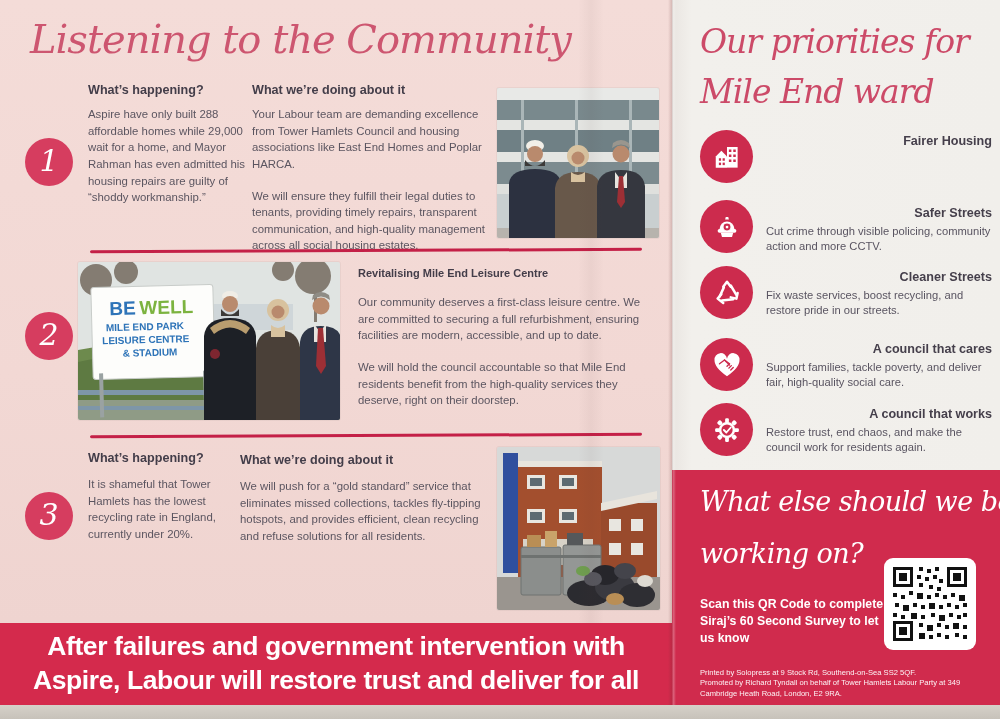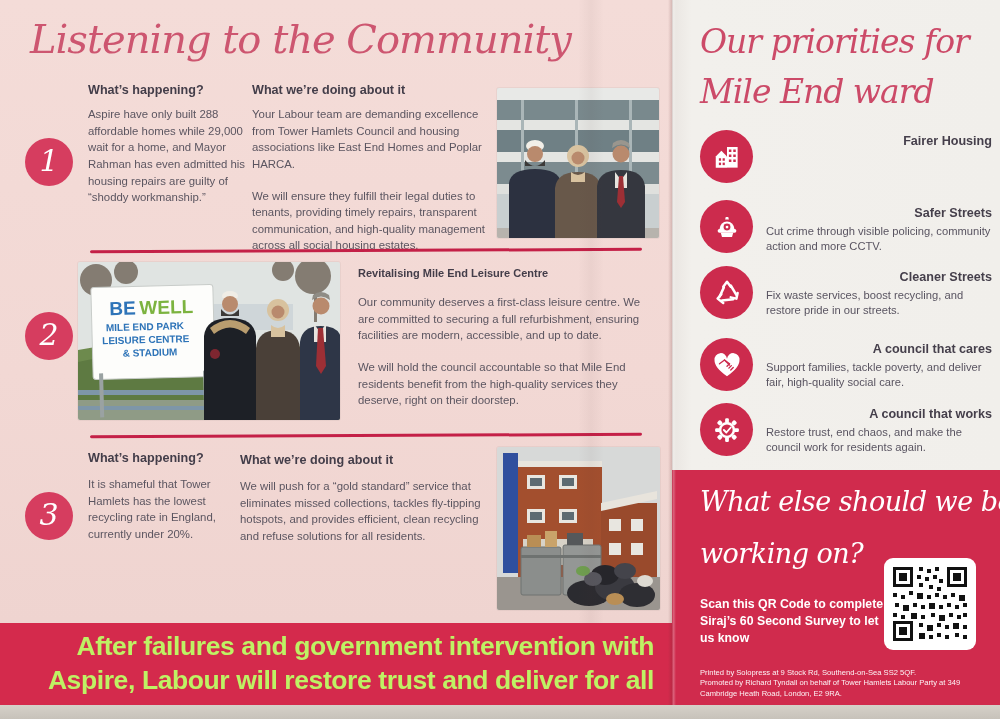--- a/index.html
+++ b/index.html
@@ -12,21 +12,21 @@
   .page-title{left:30px;top:16px;font-size:40px;color:#cd5670;letter-spacing:-1px;white-space:nowrap;}
   .num{width:48px;height:48px;border-radius:50%;background:#d63d5f;color:#fff;
        font-family:"DejaVu Serif",serif;font-style:italic;font-size:30px;line-height:46px;text-align:center;}
   .h{font-weight:bold;font-size:12.6px;line-height:1.3;color:#433d49;}
   .b{font-size:11.4px;line-height:1.46;color:#5b5560;}
   .b p{margin:0 0 15px 0;}
   .divider{height:3px;background:#c42047;border-radius:2px;transform:rotate(-0.25deg);}
   .photo{border-radius:2px;overflow:hidden;box-shadow:0 0 0 1px rgba(0,0,0,.04);}
   
   .banner{left:0;top:623px;width:672px;height:82px;background:#d42a4c;display:flex;align-items:center;justify-content:center;}
-  .banner-text{font-weight:bold;font-size:26.5px;line-height:1.28;color:#bef264;text-align:right;
+  .banner-text{font-weight:bold;font-size:26.5px;line-height:1.28;color:#ffffff;text-align:center;
                letter-spacing:-.4px;padding:0 18px;}
   
   .right-panel{left:672px;top:0;width:328px;height:470px;background:linear-gradient(90deg,#e9e5e1 0%,#f2f0ec 6%,#f1efeb 100%);}
   .rp-title{left:700px;font-size:33px;color:#cc4a68;letter-spacing:-1px;white-space:nowrap;}
   .prio-icon{width:53px;height:53px;border-radius:50%;background:#cc2b4d;display:flex;align-items:center;justify-content:center;}
   .prio-title{font-weight:bold;font-size:12.6px;color:#453f4b;line-height:1.25;text-align:right;}
   .prio-desc{font-size:11.2px;color:#595461;line-height:1.32;margin-top:2px;}
   .prio-text{left:766px;width:226px;}
   
   .red-block{left:672px;top:470px;width:328px;height:235px;background:#d02b4d;}

